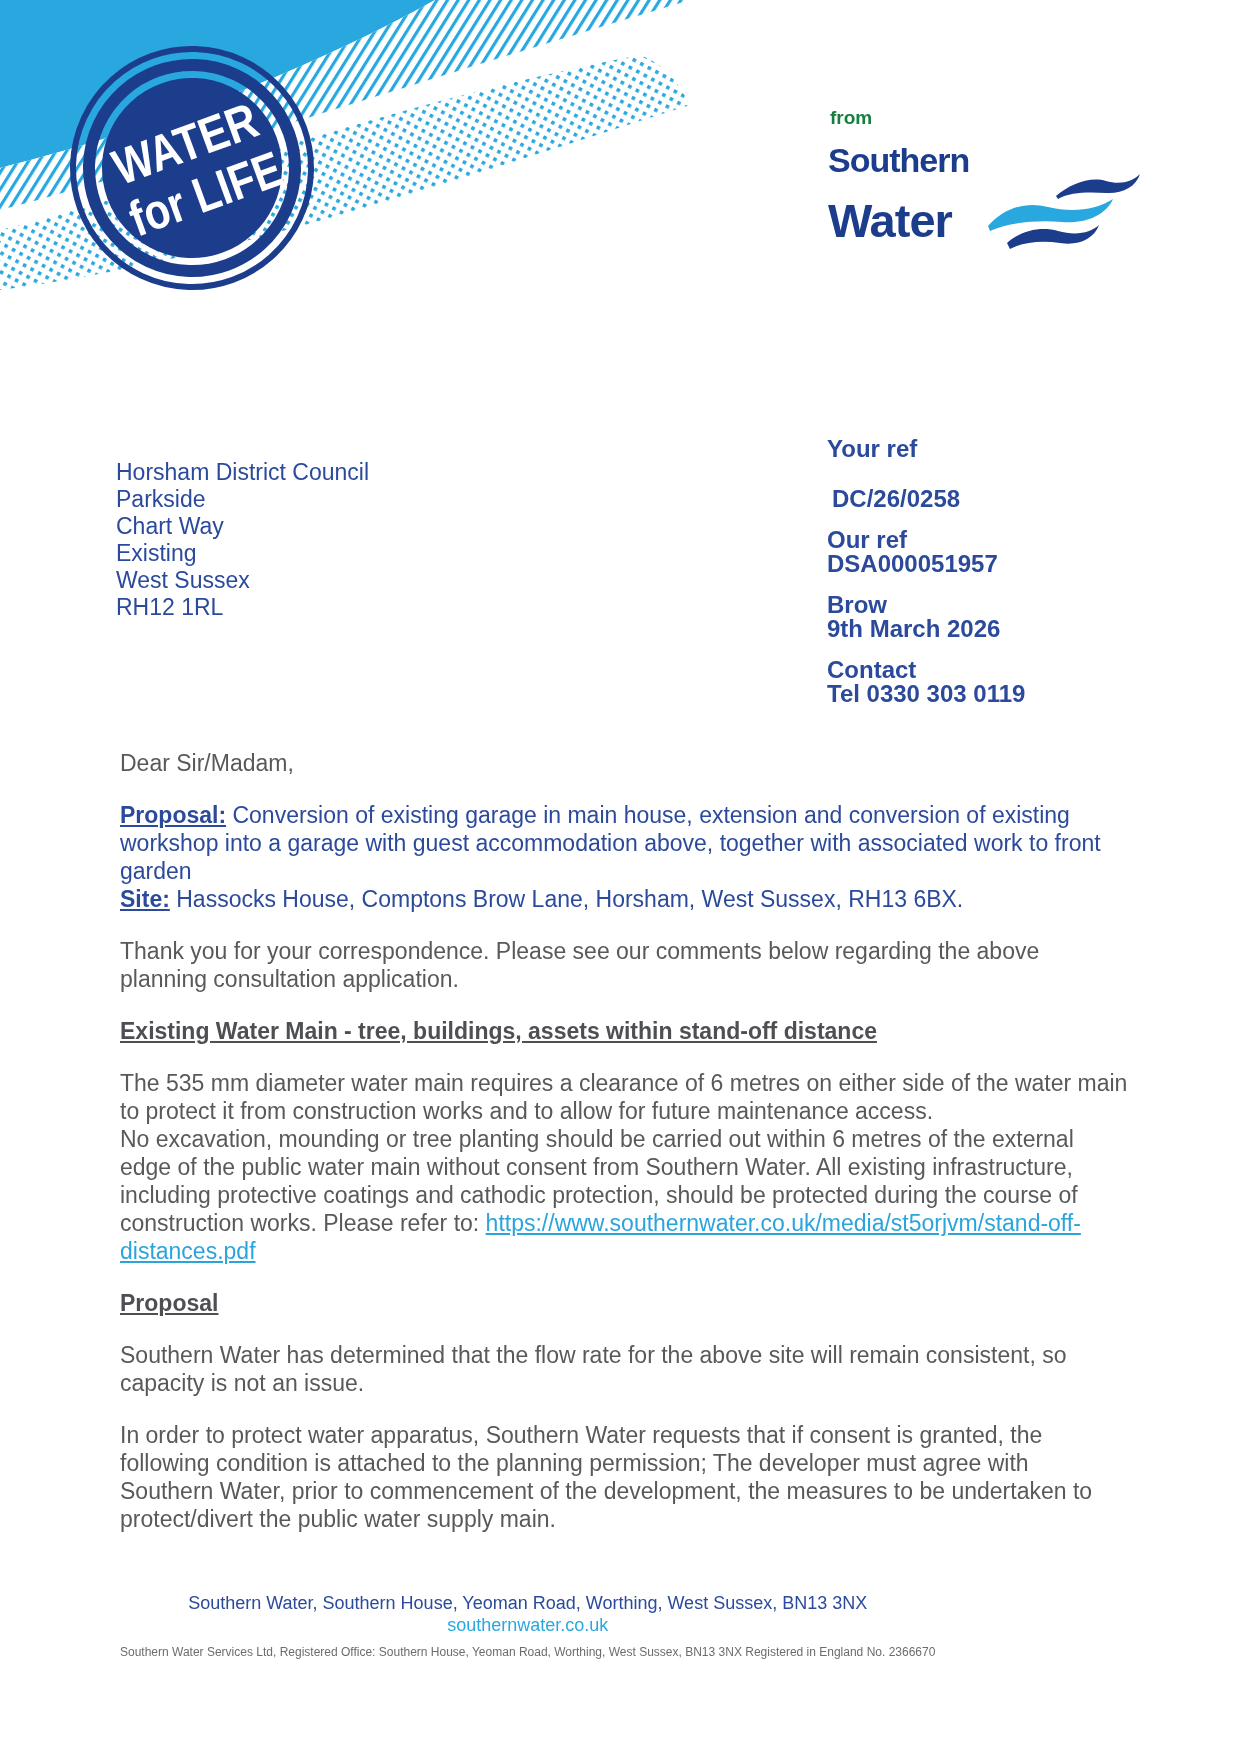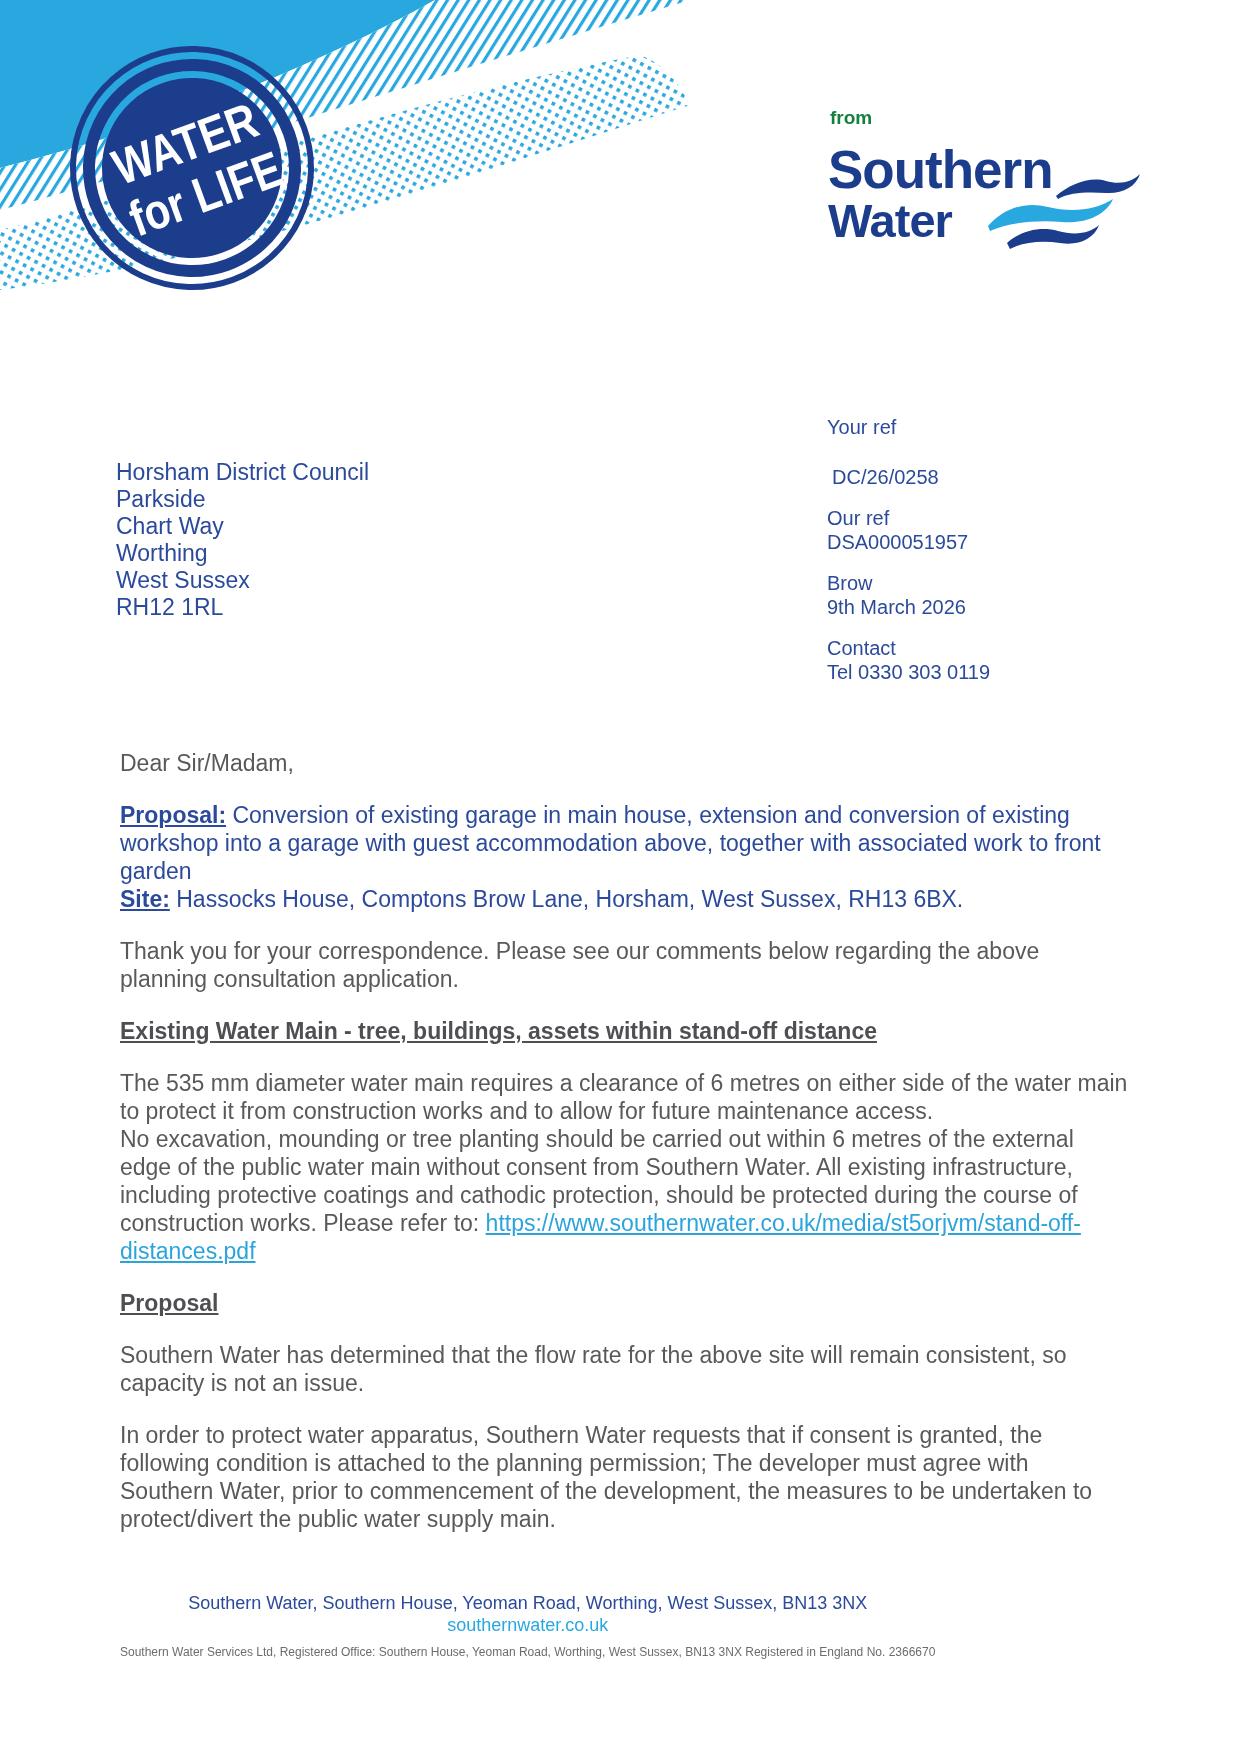--- a/index.html
+++ b/index.html
@@ -5,26 +5,26 @@
 <style>
   html,body{margin:0;padding:0;}
   body{
     width:1241px;height:1754px;position:relative;background:#ffffff;
     font-family:"Liberation Sans","DejaVu Sans",sans-serif;overflow:hidden;
   }
   
   #header-art{position:absolute;left:0;top:0;}
   
   .from-label{position:absolute;left:830px;top:108px;font-size:19px;font-weight:bold;color:#15803d;line-height:1;}
-  .brand1{position:absolute;left:828px;top:143px;font-size:53px;font-weight:bold;color:#1B3D8C;line-height:1;letter-spacing:-1px;}
+  .brand1{position:absolute;left:828px;top:143px;font-size:34px;font-weight:bold;color:#1B3D8C;line-height:1;letter-spacing:-1px;}
   .brand2{position:absolute;left:828px;top:197px;font-size:47px;font-weight:bold;color:#1B3D8C;line-height:1;letter-spacing:-1px;}
   
   .recipient{position:absolute;left:116px;top:459px;font-size:23px;line-height:27px;color:#2B4A9B;}
   
-  .refs{position:absolute;left:827px;top:415px;font-size:20px;line-height:24px;color:#2B4A9B;}
+  .refs{position:absolute;left:827px;top:437px;font-size:24px;line-height:24px;color:#2B4A9B;font-weight:bold;}
   .ref-group{margin-bottom:17px;}
   .ref-value.indent{padding-left:5px;margin-top:26px;}
   
   .body-col{position:absolute;left:120px;top:749px;width:1090px;color:#58595B;font-size:23px;line-height:28px;}
   .body-col p{margin:0 0 24px 0;white-space:pre;}
   .blue-par{color:#2B4A9B;}
   .lbl{font-weight:bold;text-decoration:underline;}
   .heading{color:#4E4F52;font-weight:bold;text-decoration:underline;}
   a.body-link{color:#2BA4DC;text-decoration:underline;cursor:pointer;}
   
@@ -73,21 +73,21 @@
 </svg>
 
 <div class="from-label">from</div>
 <div class="brand1">Southern</div>
 <div class="brand2">Water</div>
 
 <div class="recipient">
   <div>Horsham District Council</div>
   <div>Parkside</div>
   <div>Chart Way</div>
-  <div>Worthing</div>
+  <div>Existing</div>
   <div>West Sussex</div>
   <div>RH12 1RL</div>
 </div>
 
 <div class="refs">
   <div class="ref-group">
     <div class="ref-label">Your ref</div>
     <div class="ref-value indent">DC/26/0258</div>
   </div>
   <div class="ref-group">

